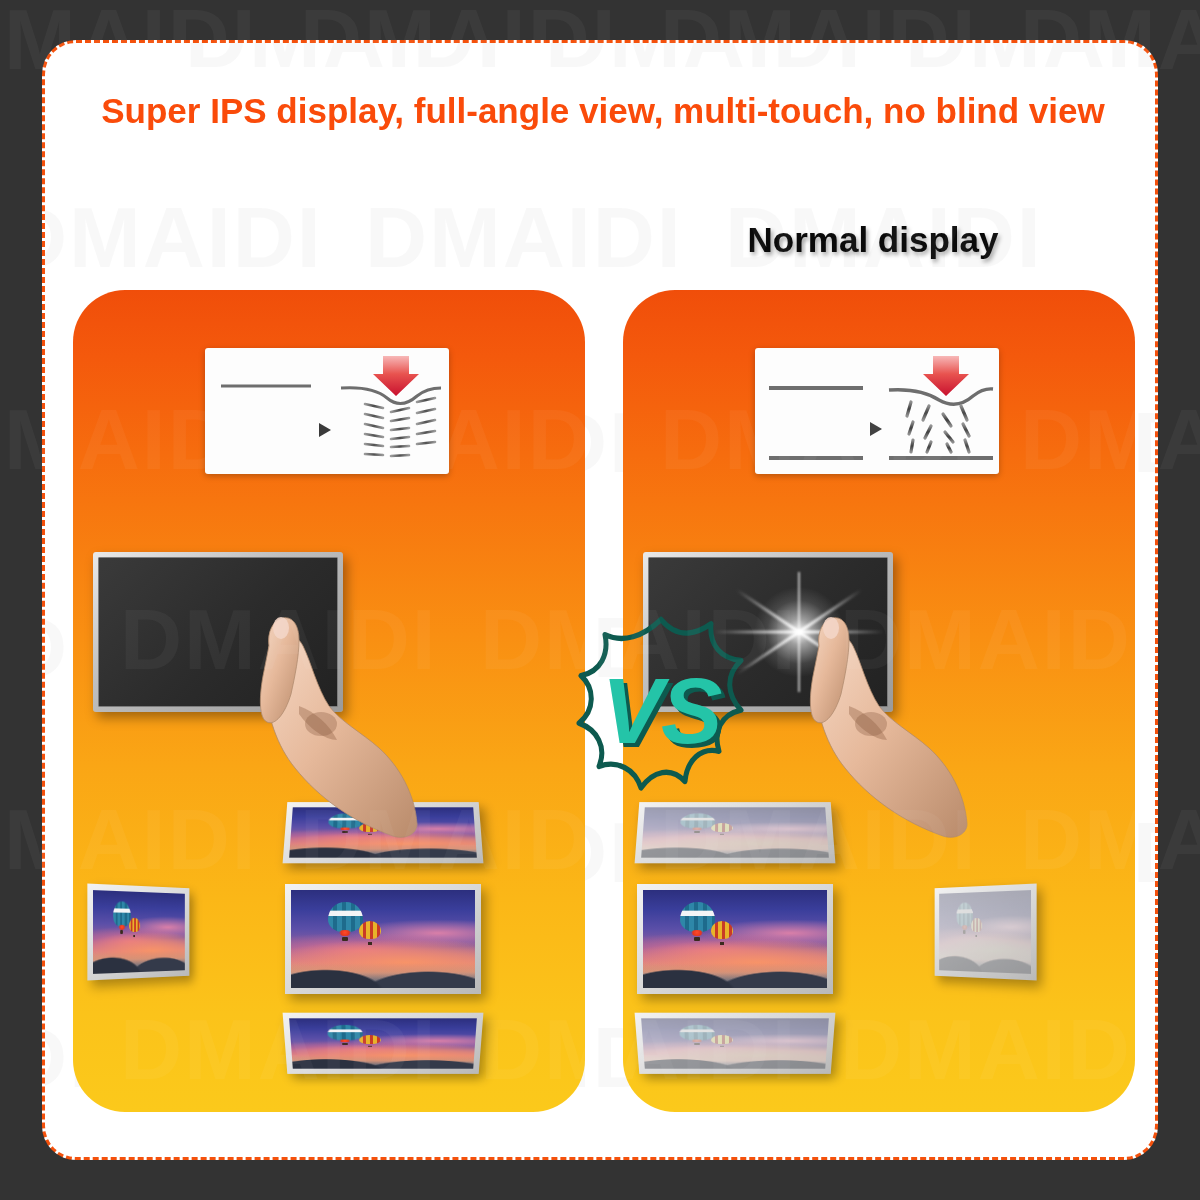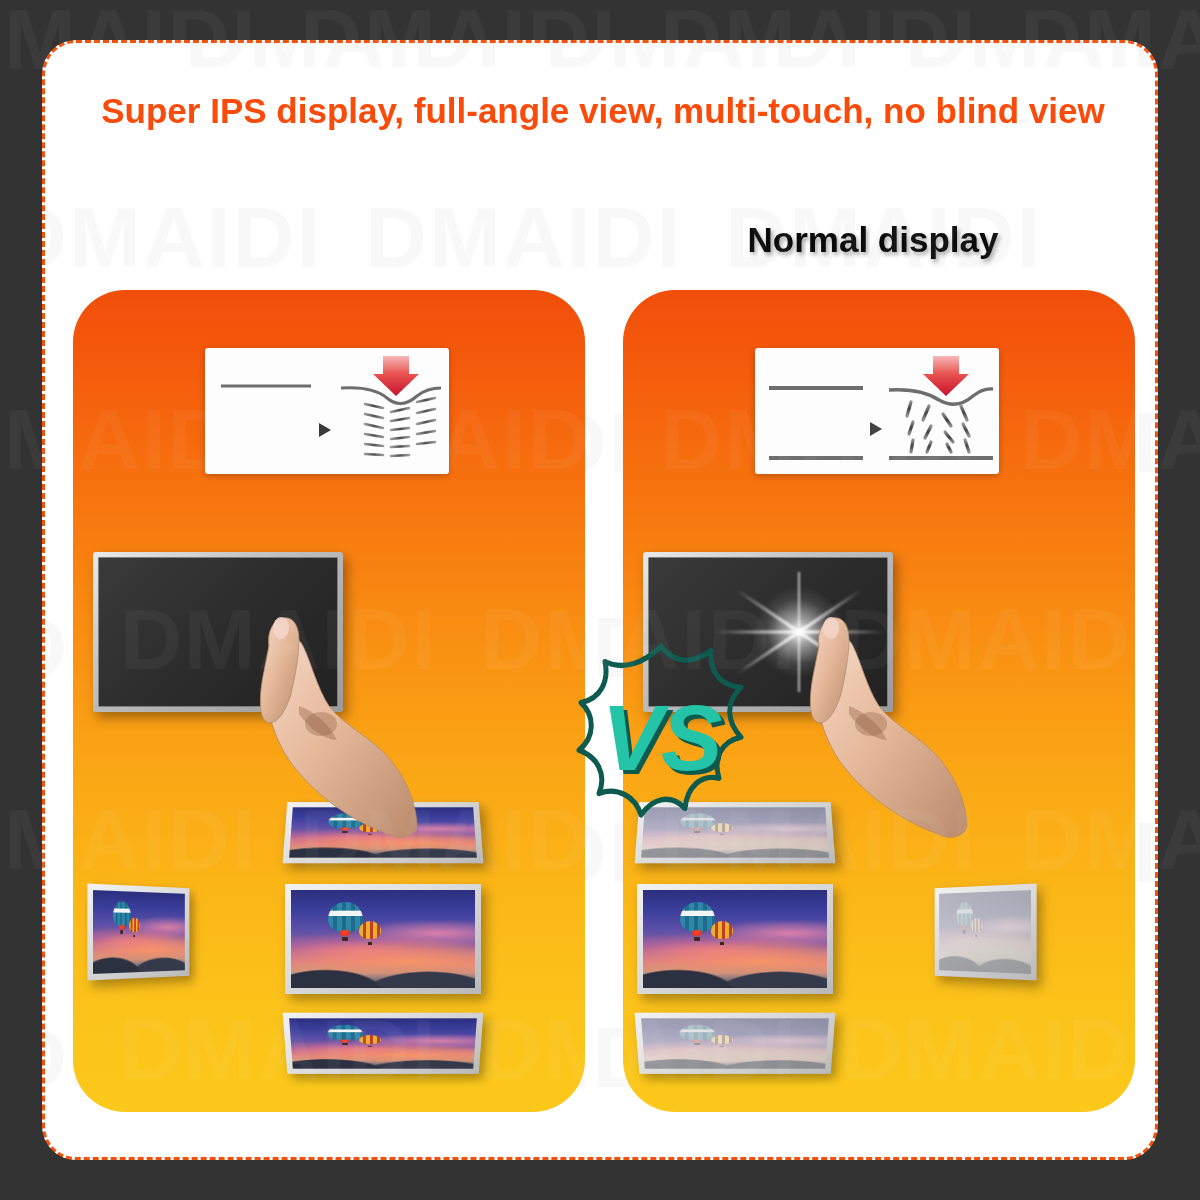--- a/index.html
+++ b/index.html
@@ -168,21 +168,21 @@
   .flare.d2 { transform: translate(-50%,-50%) rotate(-34deg); width: 150px; }
 
   
   .hand { position: absolute; z-index: 6; pointer-events: none; }
   .panel.left  .hand { left: 160px; top: 320px; }
   .panel.right .hand { left: 160px; top: 320px; }
 
   
   .vs-wrap {
     position: absolute;
-    left: 516px; top: 575px;
+    left: 516px; top: 548px;
     width: 200px; height: 240px;
     z-index: 9;
   }
   .vs-text {
     position: absolute;
     left: 0; top: 0; width: 200px; height: 240px;
     display: flex; align-items: center; justify-content: center;
     font-size: 92px;
     font-weight: bold;
     font-style: italic;

